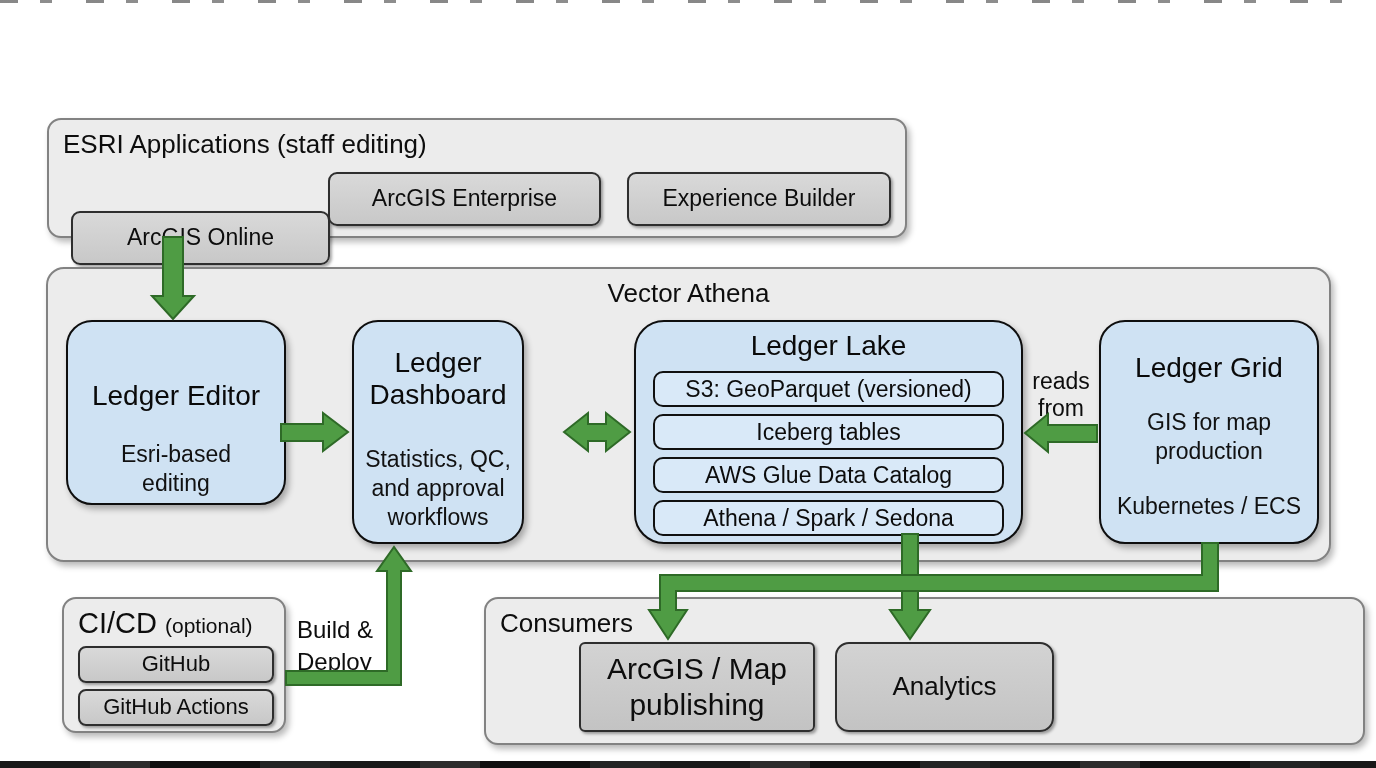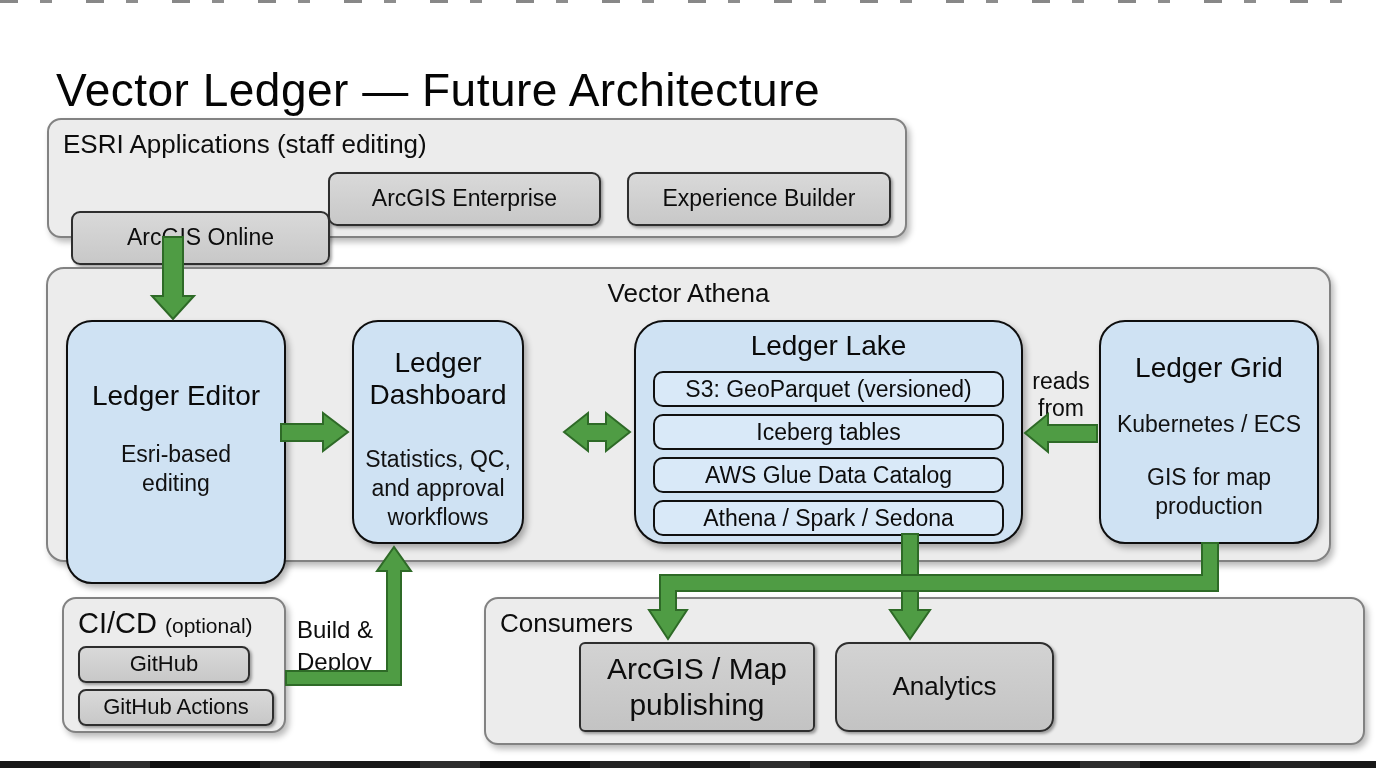--- a/index.html
+++ b/index.html
@@ -59,33 +59,32 @@
     background:repeating-linear-gradient(90deg,#181818 0 90px,#2d2d2d 90px 150px,#0f0f0f 150px 260px,#242424 260px 330px);
   }
 </style>
 </head>
 <body>
 
 <div class="canvas">
 
   <div class="top-strip"></div>
 
-  <h1 class="page-title">Vector Ledger — Future Architecture</h1>
 
   <section class="panel" style="left:47px;top:118px;width:860px;height:120px;">
     <div class="panel-label" style="left:14px;top:9px;">ESRI Applications (staff editing)</div>
     <div class="gbtn" style="left:22px;top:64px;width:259px;height:54px;margin-top:27px;">ArcGIS Online</div>
     <div class="gbtn" style="left:279px;top:52px;width:273px;height:54px;">ArcGIS Enterprise</div>
     <div class="gbtn" style="left:578px;top:52px;width:264px;height:54px;">Experience Builder</div>
   </section>
 
   <section class="panel" style="left:46px;top:267px;width:1285px;height:295px;border-radius:18px;">
     <div class="panel-label" style="left:0;right:0;top:9px;text-align:center;">Vector Athena</div>
 
-    <div class="bluebox" style="left:18px;top:51px;width:220px;height:264px;padding-top:58px;">
+    <div class="bluebox" style="left:18px;top:51px;width:220px;height:185px;padding-top:58px;">
       <div class="bb-title" style="width:190px;">Ledger Editor</div>
       <div class="bb-sub" style="width:150px;margin-top:28px;">Esri-based editing</div>
     </div>
 
     <div class="bluebox" style="left:304px;top:51px;width:172px;height:224px;padding-top:25px;gap:16px;">
       <div class="bb-title" style="width:175px;">Ledger Dashboard</div>
       <div class="bb-sub" style="width:165px;margin-top:18px;">Statistics, QC, and approval workflows</div>
     </div>
 
     <div class="bluebox" style="left:586px;top:51px;width:389px;height:224px;padding-top:8px;border-radius:30px;">
@@ -93,33 +92,33 @@
       <div style="margin-top:2px;">
         <div class="lake-item">S3: GeoParquet (versioned)</div>
         <div class="lake-item">Iceberg tables</div>
         <div class="lake-item">AWS Glue Data Catalog</div>
         <div class="lake-item">Athena / Spark / Sedona</div>
       </div>
     </div>
 
     <div class="bluebox" style="left:1051px;top:51px;width:220px;height:224px;padding-top:30px;">
       <div class="bb-title">Ledger Grid</div>
+      <div class="bb-sub" style="width:170px;margin-top:24px;">GIS for map production</div>
       <div class="bb-sub" style="width:195px;margin-top:26px;">Kubernetes / ECS</div>
-      <div class="bb-sub" style="width:170px;margin-top:24px;">GIS for map production</div>
     </div>
   </section>
 
   <div class="float-label" style="left:1028px;top:368px;width:66px;">reads from</div>
 
   <section class="panel" style="left:62px;top:597px;width:224px;height:136px;">
     <div class="panel-label" style="left:14px;top:8px;font-size:29px;">
       <span>CI/CD</span>
       <span style="font-size:21px;">(optional)</span>
     </div>
-    <div class="gbtn" style="left:14px;top:47px;width:172px;height:37px;font-size:22px;border-radius:8px;">GitHub</div>
+    <div class="gbtn" style="left:14px;top:47px;width:196px;height:37px;font-size:22px;border-radius:8px;">GitHub</div>
     <div class="gbtn" style="left:14px;top:90px;width:196px;height:37px;font-size:22px;border-radius:8px;">GitHub Actions</div>
   </section>
 
   <div class="float-label" style="left:297px;top:614px;width:108px;font-size:24px;line-height:1.35;text-align:left;">Build &amp; Deploy</div>
 
   <section class="panel" style="left:484px;top:597px;width:881px;height:148px;">
     <div class="panel-label" style="left:14px;top:9px;">Consumers</div>
     <div class="gbtn" style="left:93px;top:43px;width:236px;height:90px;font-size:30px;border-radius:6px;background:linear-gradient(180deg,#d3d3d3,#c3c3c3);">
       <span style="width:200px;">ArcGIS / Map publishing</span>
     </div>

